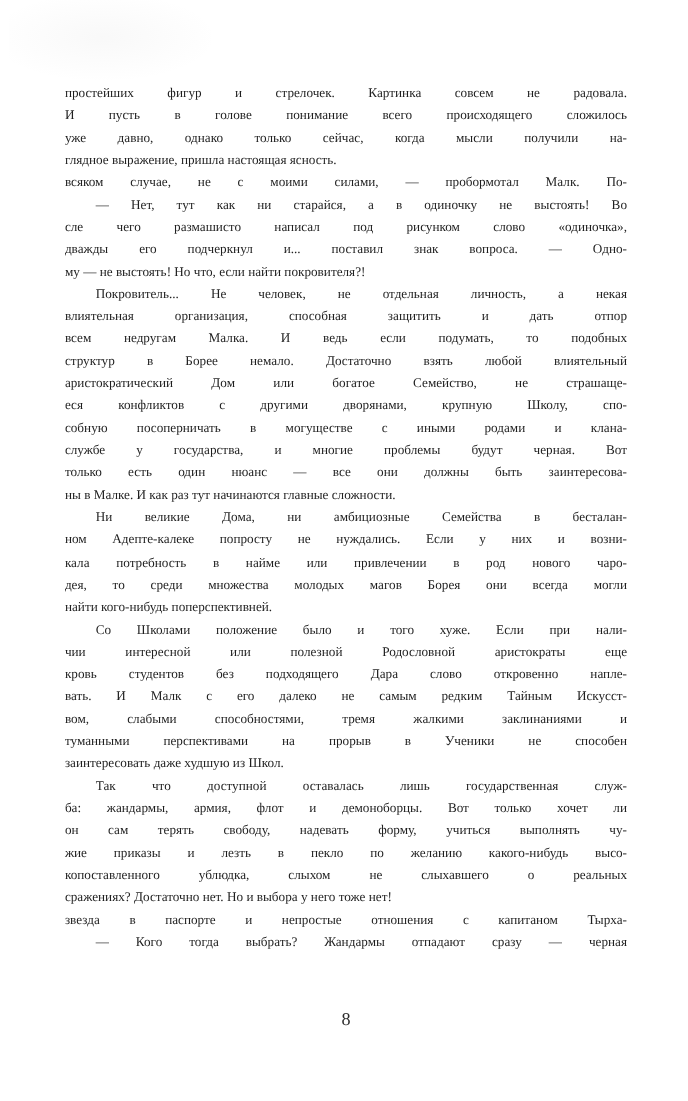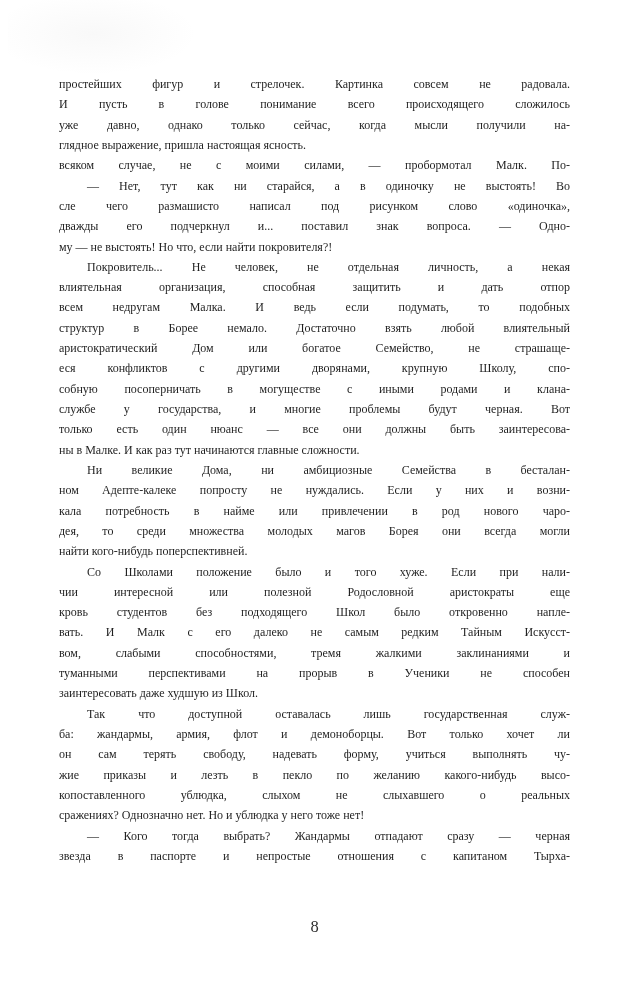--- a/index.html
+++ b/index.html
@@ -80,28 +80,28 @@
       <div class="line">службе у государства, и многие проблемы будут черная. Вот</div>
       <div class="line">только есть один нюанс — все они должны быть заинтересова-</div>
       <div class="line last">ны в Малке. И как раз тут начинаются главные сложности.</div>
       <div class="line indent">Ни великие Дома, ни амбициозные Семейства в бесталан-</div>
       <div class="line">ном Адепте-калеке попросту не нуждались. Если у них и возни-</div>
       <div class="line">кала потребность в найме или привлечении в род нового чаро-</div>
       <div class="line">дея, то среди множества молодых магов Борея они всегда могли</div>
       <div class="line last">найти кого-нибудь поперспективней.</div>
       <div class="line indent">Со Школами положение было и того хуже. Если при нали-</div>
       <div class="line">чии интересной или полезной Родословной аристократы еще</div>
-      <div class="line">кровь студентов без подходящего Школ было откровенно напле-</div>
+      <div class="line">кровь студентов без подходящего Дара слово откровенно напле-</div>
       <div class="line">вать. И Малк с его далеко не самым редким Тайным Искусст-</div>
       <div class="line">вом, слабыми способностями, тремя жалкими заклинаниями и</div>
       <div class="line">туманными перспективами на прорыв в Ученики не способен</div>
       <div class="line last">заинтересовать даже худшую из Школ.</div>
       <div class="line indent">Так что доступной оставалась лишь государственная служ-</div>
       <div class="line">ба: жандармы, армия, флот и демоноборцы. Вот только хочет ли</div>
       <div class="line">он сам терять свободу, надевать форму, учиться выполнять чу-</div>
       <div class="line">жие приказы и лезть в пекло по желанию какого-нибудь высо-</div>
       <div class="line">копоставленного ублюдка, слыхом не слыхавшего о реальных</div>
-      <div class="line last">сражениях? Однозначно нет. Но и ублюдка у него тоже нет!</div>
+      <div class="line last">сражениях? Достаточно нет. Но и выбора у него тоже нет!</div>
+      <div class="line">звезда в паспорте и непростые отношения с капитаном Тырха-</div>
       <div class="line indent">— Кого тогда выбрать? Жандармы отпадают сразу — черная</div>
-      <div class="line">звезда в паспорте и непростые отношения с капитаном Тырха-</div>
     </div>
   <div class="page-number">8</div>
 </div>
 
 </body></html>

